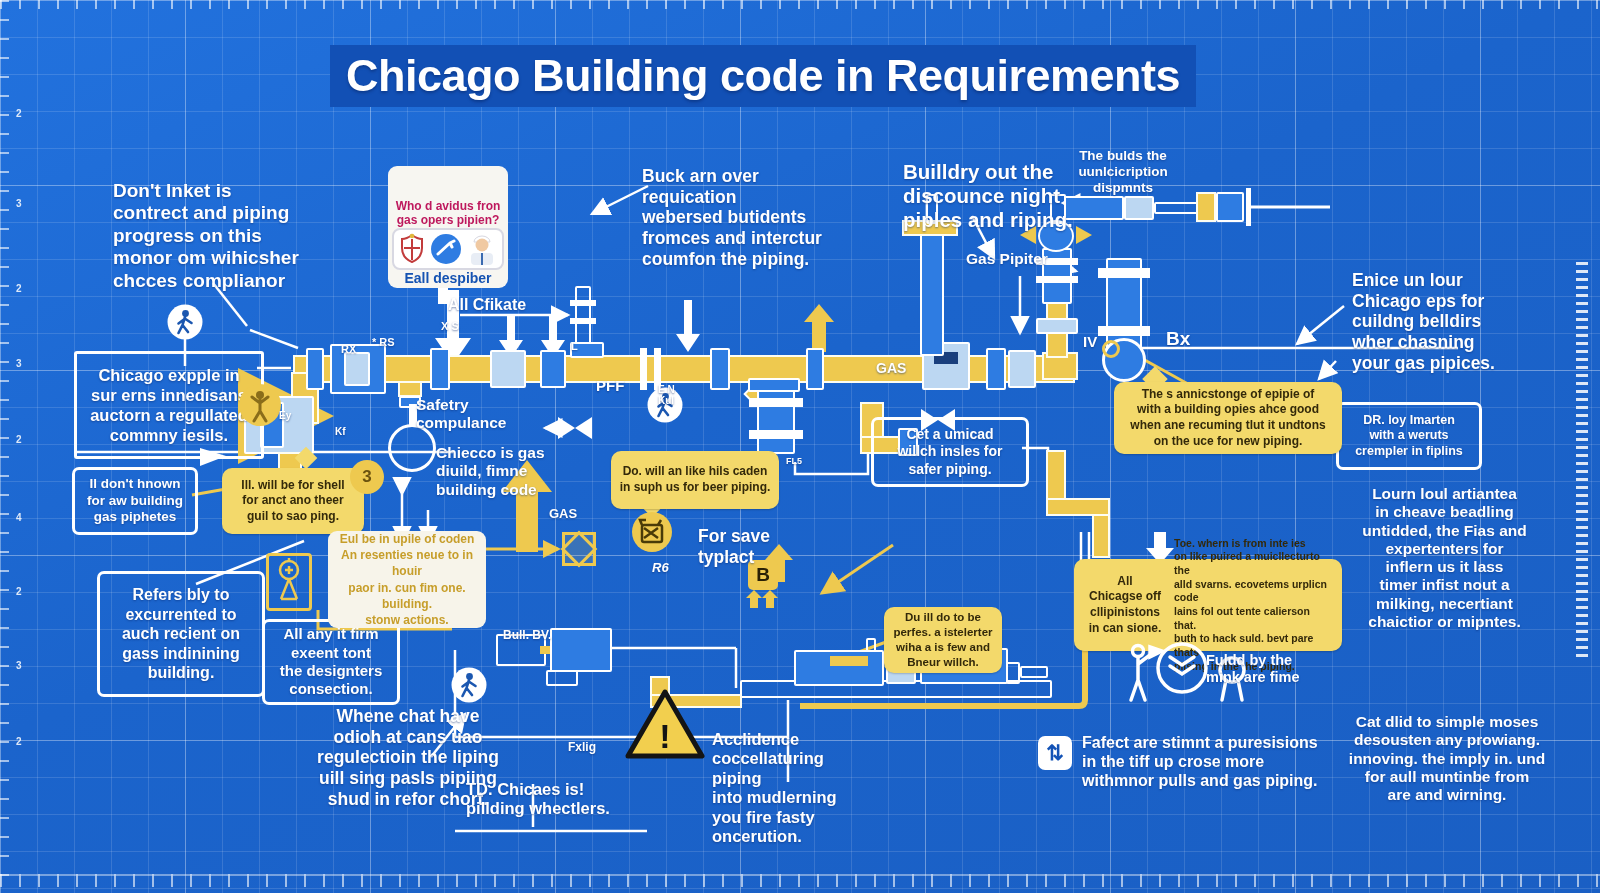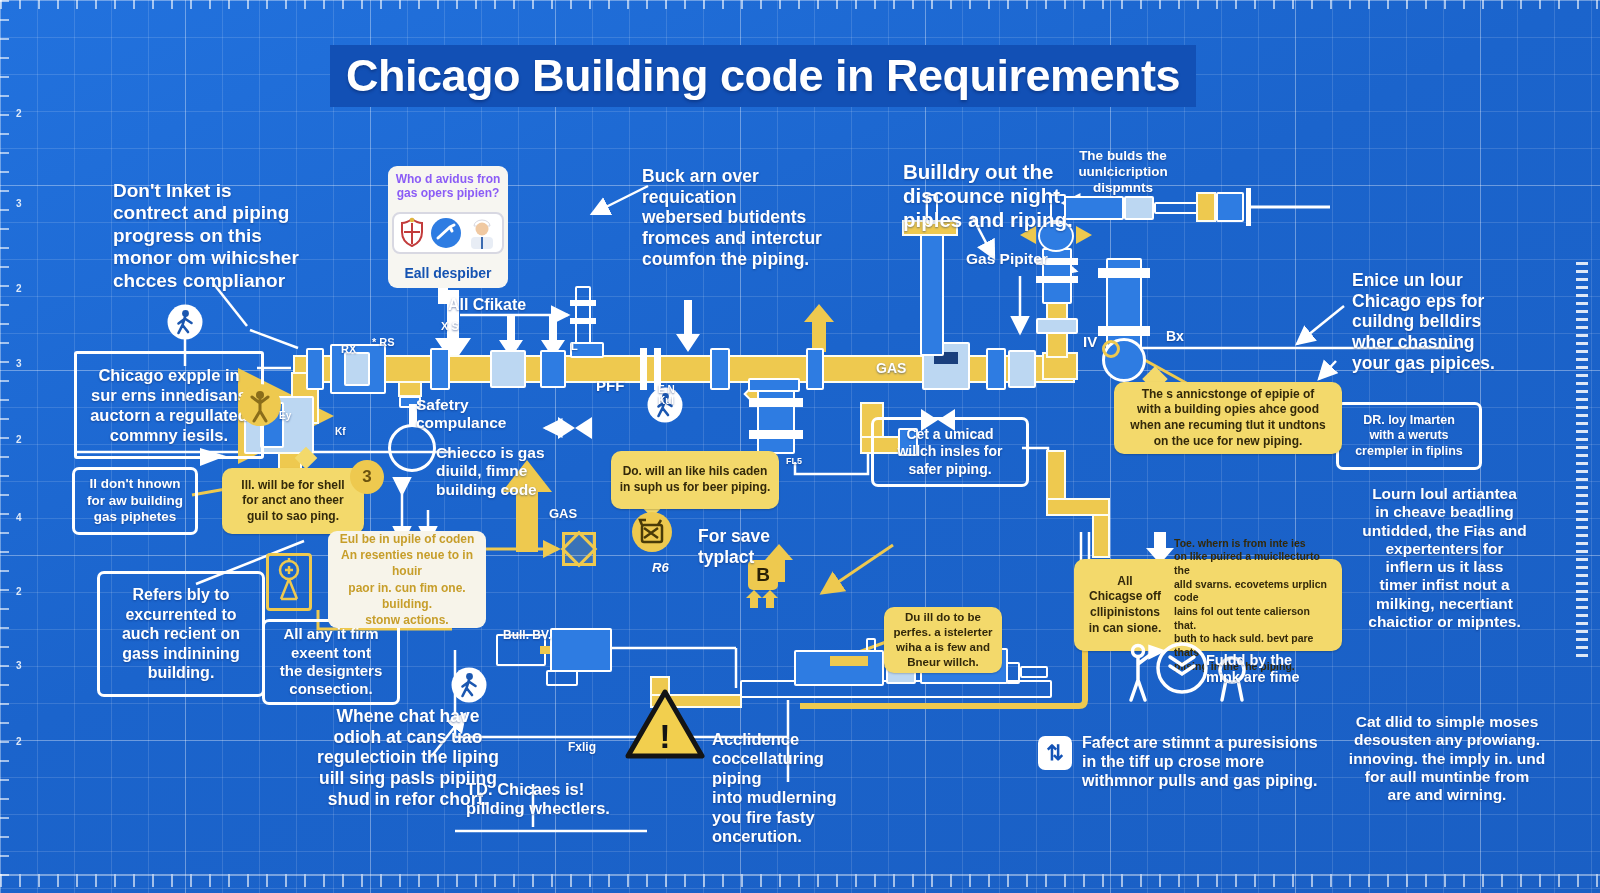--- a/index.html
+++ b/index.html
@@ -224,21 +224,21 @@
   <div class="fit fitl" style="left:886px;top:656px;width:30px;height:28px;"></div>
   <div class="fit" style="left:920px;top:648px;width:88px;height:36px;"></div>
   <div class="outl" style="left:1006px;top:662px;width:14px;height:22px;"></div>
   <div class="outl" style="left:1020px;top:666px;width:28px;height:12px;"></div>
   <div class="outl" style="left:866px;top:638px;width:10px;height:14px;"></div>
   <div class="outl" style="left:900px;top:634px;width:10px;height:18px;"></div>
   <div class="pipe" style="left:650px;top:676px;width:20px;height:28px;"></div>
   <div class="pipe" style="left:650px;top:694px;width:92px;height:14px;"></div>
 
   <div class="ab" style="left:388px;top:166px;width:120px;height:122px;background:#f7f6f1;border-radius:9px;z-index:3;display:flex;flex-direction:column;align-items:center;justify-content:space-between;padding:7px 5px;box-sizing:border-box;">
-    <div style="color:#8b5cf6;font-weight:bold;font-size:12px;text-align:center;white-space:pre-line;line-height:1.15;">Who d avidus fron
+    <div style="color:#be185d;font-weight:bold;font-size:12px;text-align:center;white-space:pre-line;line-height:1.15;margin-top:27px;">Who d avidus fron
 gas opers pipien?</div>
     <div style="display:flex;gap:5px;align-items:center;border:2px solid #d8d8e2;border-radius:8px;padding:2px 5px;background:#fff;">
       <svg width="26" height="31">
           <path d="M13,2 C9,5 6,6 3,6 L3,15 C3,23 8,27 13,29 C18,27 23,23 23,15 L23,6 C20,6 17,5 13,2 Z" fill="#fff" stroke="#c23b3b" stroke-width="2"></path>
           <path d="M13,6 V27 M5,15 H21" stroke="#c23b3b" stroke-width="2"></path>
           <circle cx="13" cy="3" r="2.3" fill="#e0b73c"></circle>
         </svg>
       <svg width="32" height="32">
           <circle cx="16" cy="16" r="15" fill="#2e7ce2"></circle>
           <path d="M8,21 L20,10 M20,10 l4,-2 M20,10 l2,4" stroke="#fff" stroke-width="3" fill="none" stroke-linecap="round"></path>
@@ -373,21 +373,21 @@
 oncerution.</div>
 
   <div class="lbl" style="left:596px;top:377px;font-size:15px;">PFF</div>
   <div class="lbl" style="left:876px;top:360px;font-size:14px;">GAS</div>
   <div class="lbl" style="left:549px;top:506px;font-size:13px;">GAS</div>
   <div class="lbl" style="left:652px;top:560px;font-size:13px;font-style:italic;">R6</div>
   <div class="lbl" style="left:341px;top:343px;font-size:11px;">RX</div>
   <div class="lbl" style="left:372px;top:336px;font-size:11px;">* RS</div>
   <div class="lbl" style="left:441px;top:320px;font-size:11px;">X S</div>
   <div class="lbl" style="left:571px;top:340px;font-size:11px;">L</div>
-  <div class="lbl" style="left:1166px;top:328px;font-size:14px;">Bx</div>
+  <div class="lbl" style="left:1166px;top:328px;font-size:19px;">Bx</div>
   <div class="lbl" style="left:1069px;top:333px;font-size:15px;padding-left:14px;">IV</div>
   <div class="lbl" style="left:279px;top:410px;font-size:10px;">Ey</div>
   <div class="lbl" style="left:335px;top:426px;font-size:10px;">Kf</div>
   <div class="lbl" style="left:658px;top:384px;font-size:10px;">E N
 Kul</div>
   <div class="lbl" style="left:503px;top:628px;font-size:12px;">Bull. BV.</div>
   <div class="lbl" style="left:568px;top:740px;font-size:12px;">Fxlig</div>
   <div class="lbl" style="left:786px;top:456px;font-size:9px;">FL5</div>
 
   <svg class="icon" style="left:166px;top:303px;" width="38" height="38">

